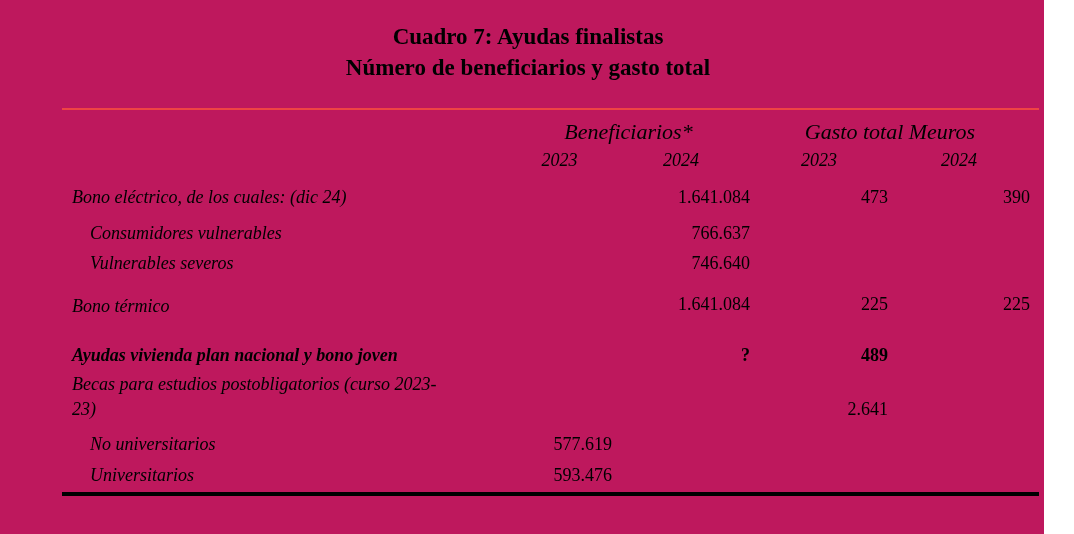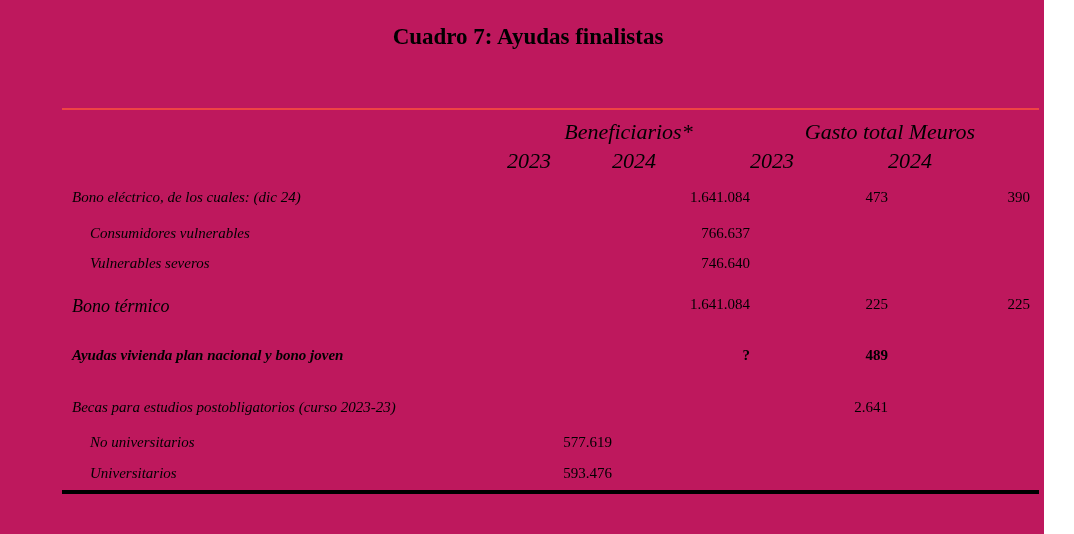--- a/index.html
+++ b/index.html
@@ -32,21 +32,21 @@
     top: 108px;
     width: 977px;
     border-collapse: collapse;
     border-top: 2px solid #ef4444;
     border-bottom: 4px solid #000000;
     table-layout: fixed;
   }
   td {
     vertical-align: bottom;
     padding: 0 0 4px 0;
-    font-size: 15px;
+    font-size: 18px;
     line-height: 25px;
     overflow: visible;
     white-space: normal;
   }
   tr.group-row { height: 39px; }
   tr.year-row  { height: 27px; }
   tr.year-row td { padding-bottom: 3px; }
   tbody tr:nth-child(1) { height: 38px; }
   tbody tr:nth-child(2) { height: 36px; }
   tbody tr:nth-child(3) { height: 30px; }
@@ -56,21 +56,22 @@
   tbody tr:nth-child(7) { height: 35px; }
   tbody tr:nth-child(8) { height: 33px; }
   tbody tr:nth-child(9) { height: 31px; }
   .group-hdr {
     font-style: italic;
     text-align: center;
     font-size: 22px;
   }
   .year-hdr {
     font-style: italic;
-    font-size: 22px;
+    text-align: center;
+    font-size: 18px;
   }
   .label {
     font-style: italic;
     padding-left: 10px;
   }
   .label .wrapbox {
     display: block;
     max-width: 385px;
   }
   .indent { padding-left: 28px; }
@@ -82,20 +83,21 @@
   td:last-child { padding-right: 9px; }
   tr.total-row .num { font-style: italic; }
 </style>
 </head>
 <body>
 
 <div class="page">
 
   <div class="title-block">
     <div>Cuadro 7: Ayudas finalistas</div>
+    <div>Número de beneficiarios y gasto total</div>
   </div>
 
   <table class="main">
     <colgroup>
       <col style="width:445px">
       <col style="width:105px">
       <col style="width:138px">
       <col style="width:138px">
       <col style="width:151px">
     </colgroup>

